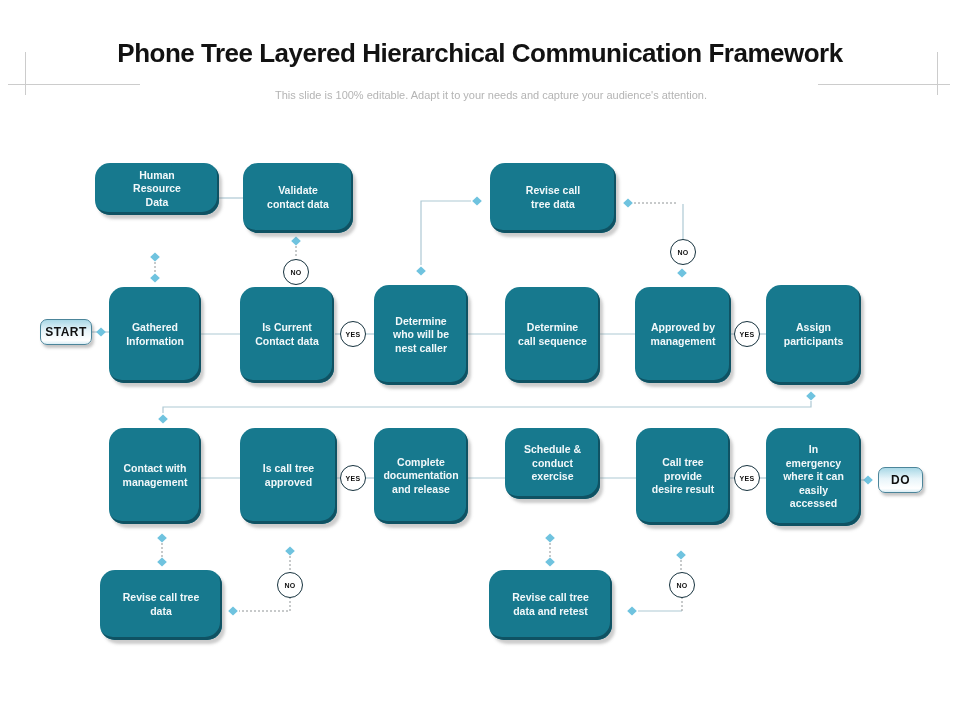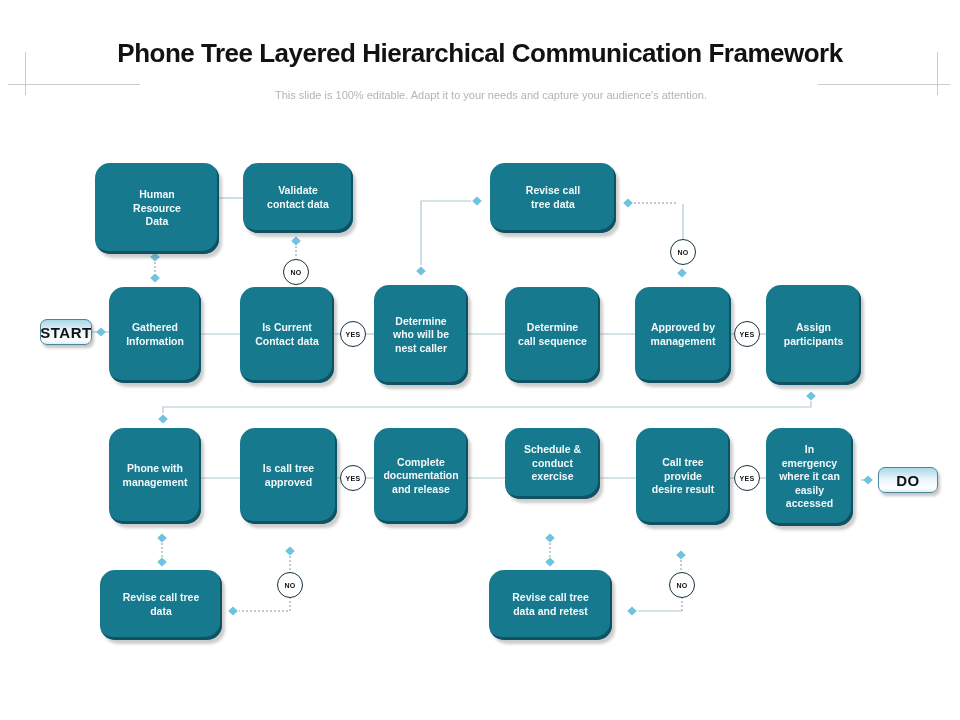--- a/index.html
+++ b/index.html
@@ -28,21 +28,21 @@
     position:absolute;display:flex;align-items:center;justify-content:center;
     background:var(--node_fill);color:#f2f8fa;font-weight:bold;font-size:10.5px;
     line-height:1.3;text-align:center;border-radius:15px;white-space:pre-line;
     box-shadow:inset -2px -3px 0 var(--node_edge), 3px 4px 3px rgba(110,110,110,0.35);
     padding:2px;box-sizing:border-box;
   }
   .badge{
     position:absolute;display:flex;align-items:center;justify-content:center;
     background:linear-gradient(180deg,#a9d8e6 0%,#e8f5fa 45%,#ffffff 85%,#dceef5 100%);
     border:1px solid var(--badge_border);border-radius:7px;
-    font-size:15px;font-weight:bold;letter-spacing:0.5px;color:#111;
+    font-size:12px;font-weight:bold;letter-spacing:0.5px;color:#111;
     box-shadow:2px 3px 3px rgba(90,90,90,0.35);box-sizing:border-box;
   }
   .circle{
     position:absolute;width:26px;height:26px;border-radius:50%;
     background:#ffffff;border:1px solid var(--circle_border);
     display:flex;align-items:center;justify-content:center;
     font-size:7px;font-weight:bold;letter-spacing:0.3px;color:#111;box-sizing:border-box;
   }
 </style>
 </head>
@@ -111,21 +111,21 @@
       <use href="#dm" x="162" y="562"></use>
       <use href="#dm" x="550" y="538"></use>
       <use href="#dm" x="550" y="562"></use>
       <use href="#dm" x="290" y="551"></use>
       <use href="#dm" x="233" y="611"></use>
       <use href="#dm" x="681" y="555"></use>
       <use href="#dm" x="632" y="611"></use>
     </g>
   </svg>
 
-  <div class="node" style="left:95px;top:163px;width:124px;height:91px">Human
+  <div class="node" style="left:95px;top:163px;width:124px;height:52px">Human
 Resource
 Data</div>
   <div class="node" style="left:490px;top:163px;width:126px;height:70px">Revise call
 tree data</div>
   <div class="node" style="left:243px;top:163px;width:110px;height:70px">Validate
 contact data</div>
 
   <div class="node" style="left:109px;top:287px;width:92px;height:96px">Gathered
 Information</div>
   <div class="node" style="left:240px;top:287px;width:94px;height:96px">Is Current
@@ -133,46 +133,46 @@
   <div class="node" style="left:374px;top:285px;width:94px;height:100px">Determine
 who will be
 nest caller</div>
   <div class="node" style="left:505px;top:287px;width:95px;height:96px">Determine
 call sequence</div>
   <div class="node" style="left:635px;top:287px;width:96px;height:96px">Approved by
 management</div>
   <div class="node" style="left:766px;top:285px;width:95px;height:100px">Assign
 participants</div>
 
-  <div class="node" style="left:109px;top:428px;width:92px;height:96px">Phone with
+  <div class="node" style="left:109px;top:428px;width:92px;height:96px">Contact with
 management</div>
   <div class="node" style="left:240px;top:428px;width:97px;height:96px">Is call tree
 approved</div>
   <div class="node" style="left:374px;top:428px;width:94px;height:96px">Complete
 documentation
 and release</div>
   <div class="node" style="left:505px;top:428px;width:95px;height:71px">Schedule &amp;
 conduct
 exercise</div>
   <div class="node" style="left:636px;top:428px;width:94px;height:97px">Call tree
 provide
 desire result</div>
-  <div class="node" style="left:766px;top:428px;width:87px;height:98px">In
+  <div class="node" style="left:766px;top:428px;width:95px;height:98px">In
 emergency
 where it can
 easily
 accessed</div>
 
   <div class="node" style="left:100px;top:570px;width:122px;height:70px">Revise call tree
 data</div>
   <div class="node" style="left:489px;top:570px;width:123px;height:70px">Revise call tree
 data and retest</div>
 
   <div class="badge" style="left:40px;top:319px;width:52px;height:26px">START</div>
-  <div class="badge" style="left:878px;top:467px;width:60px;height:26px">DO</div>
+  <div class="badge" style="left:878px;top:467px;width:45px;height:26px">DO</div>
 
   <div class="circle" style="left:340px;top:321px">YES</div>
   <div class="circle" style="left:734px;top:321px">YES</div>
   <div class="circle" style="left:340px;top:465px">YES</div>
   <div class="circle" style="left:734px;top:465px">YES</div>
   <div class="circle" style="left:283px;top:259px">NO</div>
   <div class="circle" style="left:670px;top:239px">NO</div>
   <div class="circle" style="left:277px;top:572px">NO</div>
   <div class="circle" style="left:669px;top:572px">NO</div>
 

